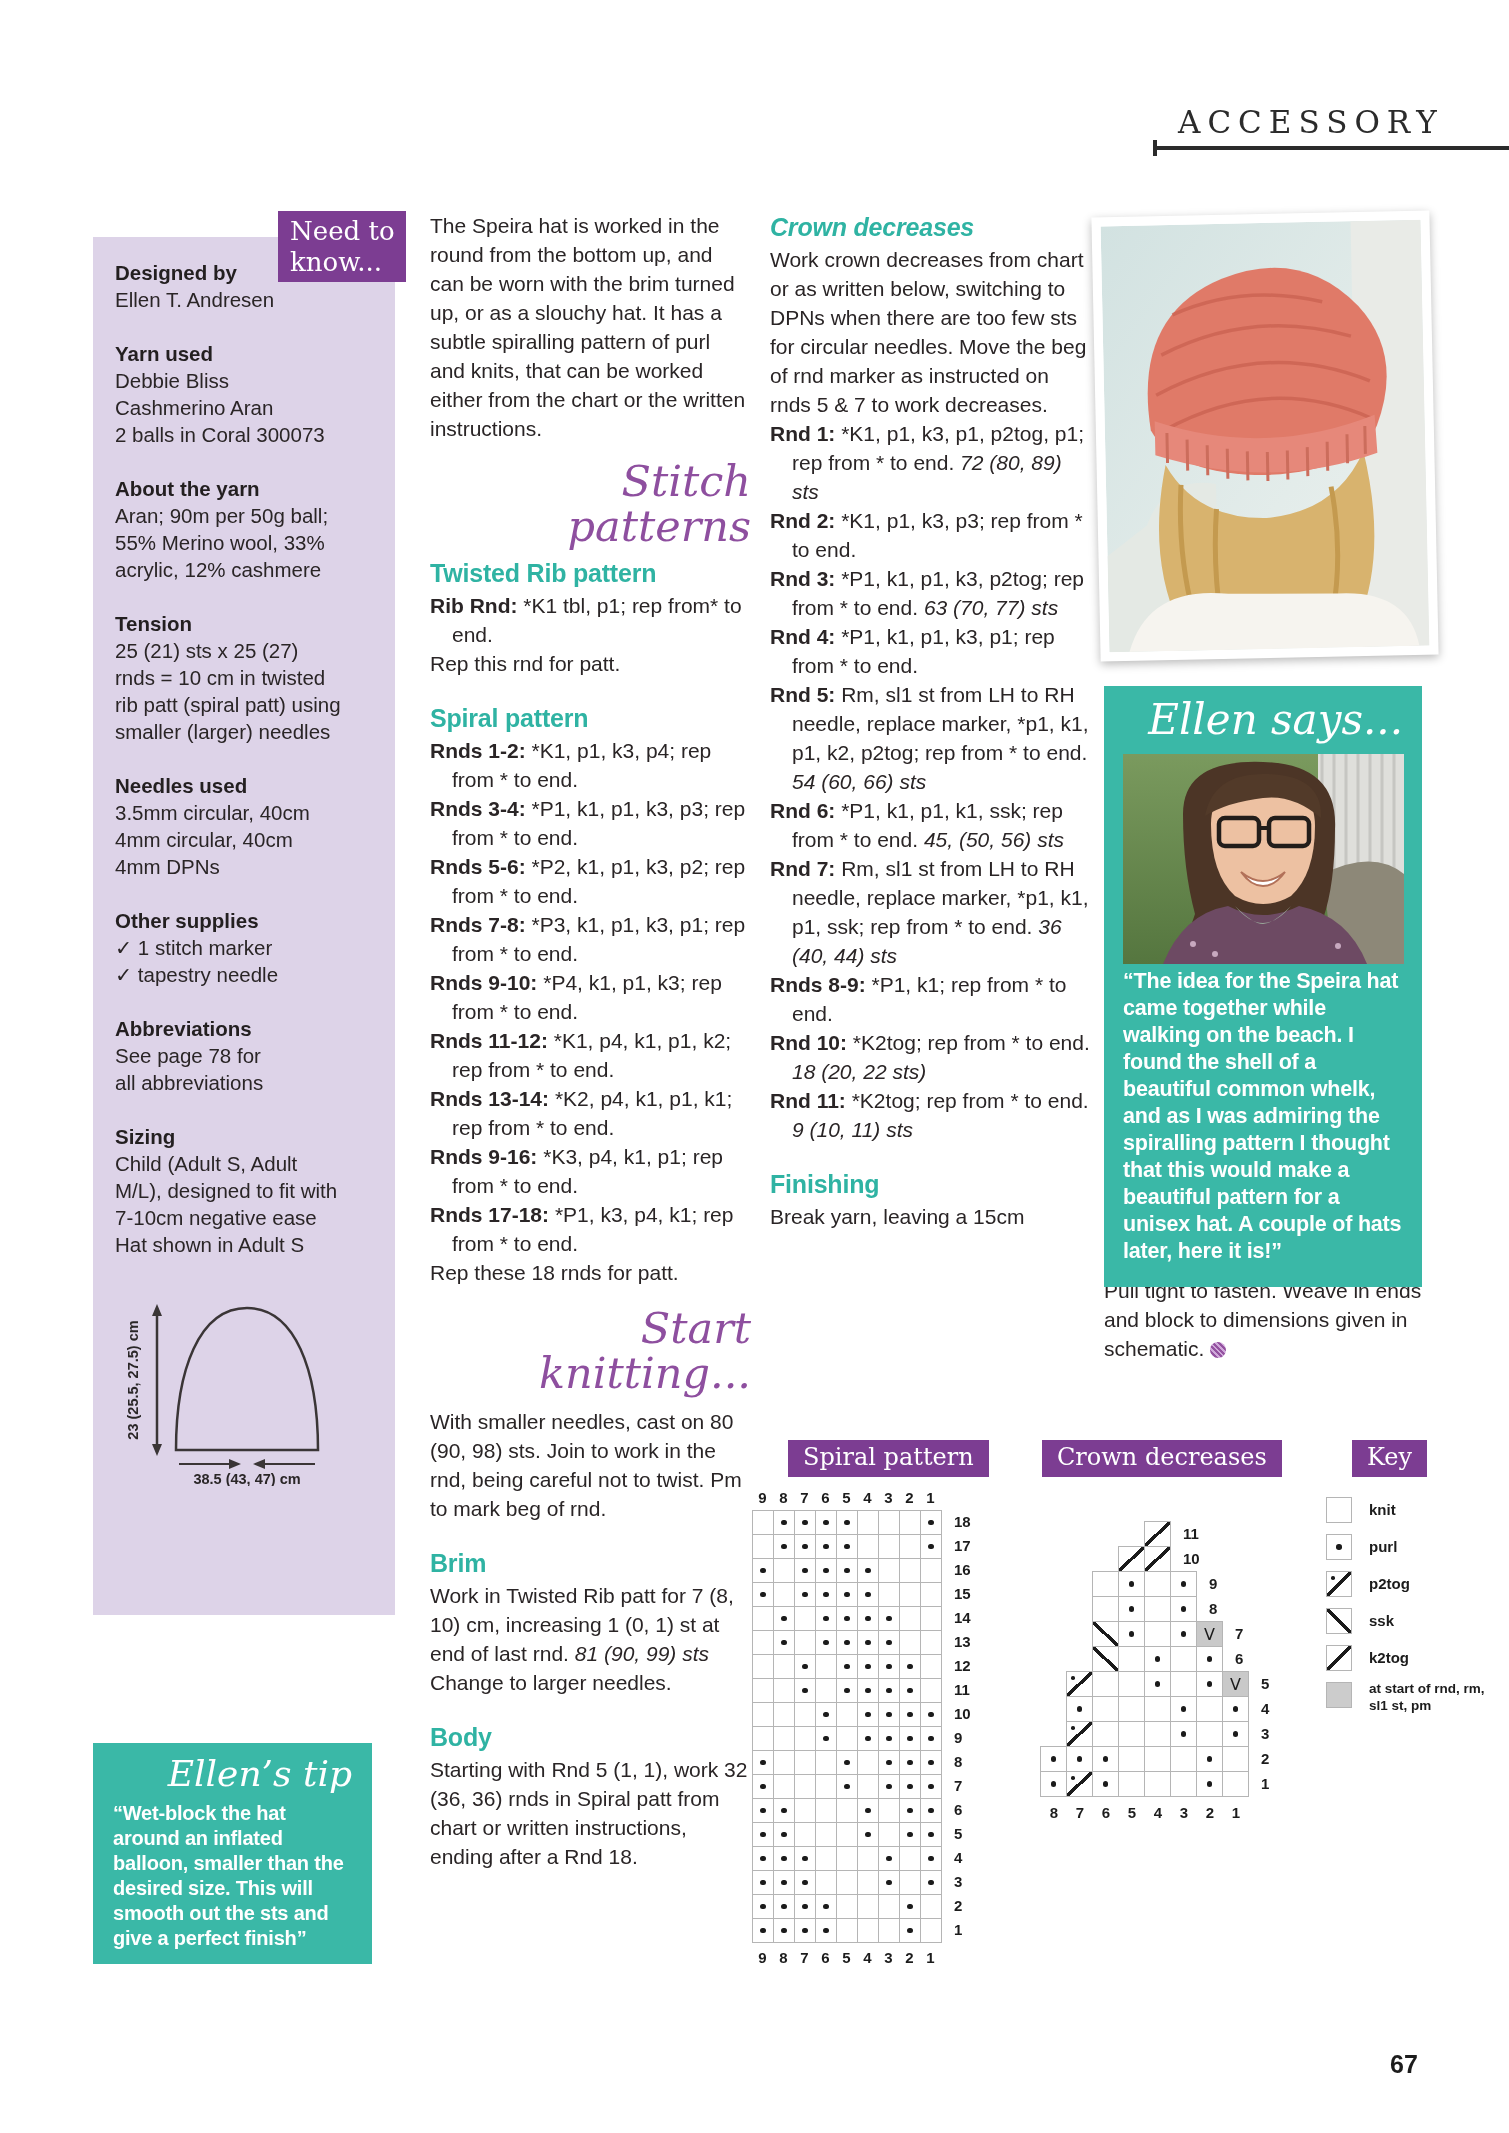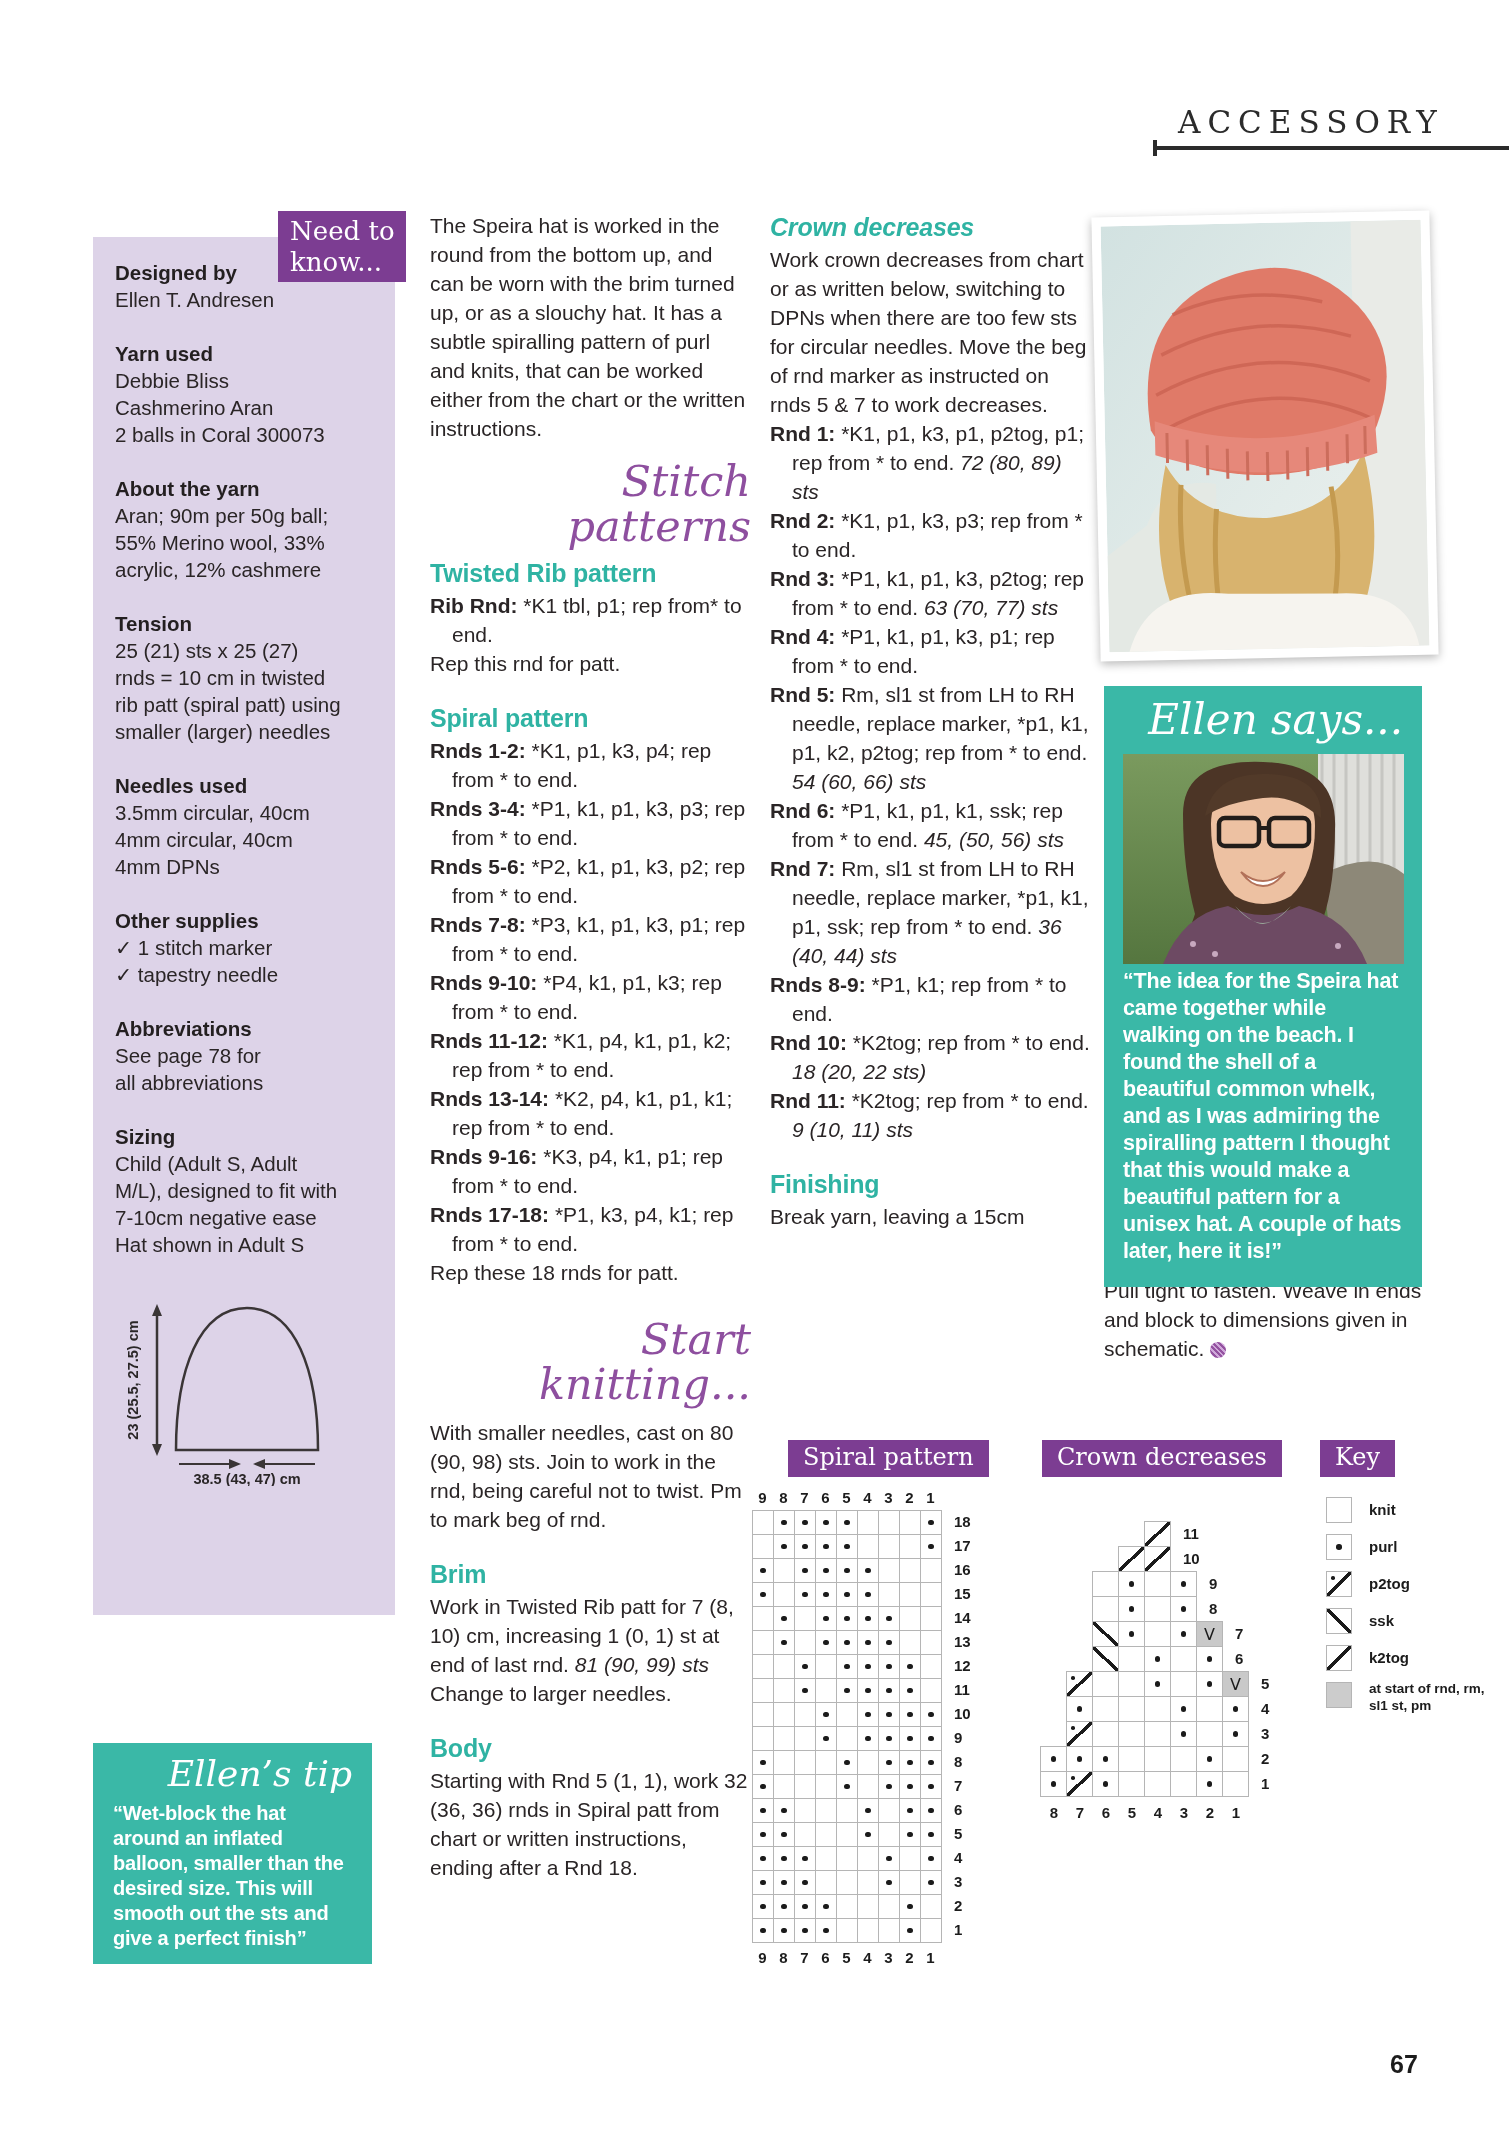--- a/index.html
+++ b/index.html
@@ -28,21 +28,21 @@
   .col{position:absolute;top:211px;}
   .col2{left:430px;width:321px;}
   .col3{left:770px;width:323px;}
   .col4-tail{position:absolute;left:1104px;top:1247px;width:336px;}
   p.body-p{margin:0 0 2px;font-size:21px;line-height:29px;}
   .instr{margin:0;font-size:21px;line-height:29px;padding-left:22px;text-indent:-22px;}
   .plain{margin:0;font-size:21px;line-height:29px;}
   .instr i,.plain i{font-style:italic;}
   .h-script{font-family:"DejaVu Serif",serif;font-style:italic;font-weight:normal;
             color:#8e4f9f;font-size:43px;line-height:1.05;margin:16px 0 10px;text-align:right;}
-  .h-script.mt{margin-top:30px;}
+  .h-script.mt{margin-top:19px;}
   h3.sub{color:#2fb3a3;font-size:25px;font-weight:bold;margin:26px 0 3px;letter-spacing:-0.2px;}
   h3.sub.first{margin-top:2px;}
   h3.sub.it{font-style:italic;}
   .yarn-dot{display:inline-block;width:16px;height:16px;border-radius:50%;vertical-align:-2px;
             background:repeating-linear-gradient(45deg,#9452a0 0 2px,#cfa8da 2px 4px);}
 
   
   .hat-photo{position:absolute;left:1096px;top:214px;width:338px;height:444px;background:#fff;
              box-sizing:border-box;padding:9px;box-shadow:0 3px 10px rgba(0,0,0,.28);
              transform:rotate(-1.2deg);}
@@ -87,21 +87,21 @@
   .crown-grid .row-num{line-height:25px;}
   #spiral-top{margin:12px 0 4px;}
   #spiral-bottom{margin-top:6px;}
   #crown-grid{margin-top:44px;}
   #crown-bottom{margin-top:7px;margin-left:1px;}
   .key-entry{display:flex;align-items:flex-start;margin-bottom:11px;}
   .key-entry .cell{width:26px;height:26px;}
   .key-entry .klabel{margin-left:17px;font-weight:bold;font-size:15px;line-height:26px;color:#1c1c1c;}
   .key-entry.small .klabel{font-size:13.5px;line-height:17px;margin-top:-2px;width:120px;}
   #key-entries{margin-top:20px;margin-left:6px;}
-  #key-block .chart-label{text-align:right;}
+  #key-block .chart-label{margin-left:32px;text-align:right;}
   #spiral-block .chart-label{margin-left:36px;}
   #crown-block .chart-label{margin-left:2px;}
 </style>
 </head>
 <body>
 
 <div class="page">
 
   <div class="acc-title">ACCESSORY</div>
   <div class="acc-rule"></div>

